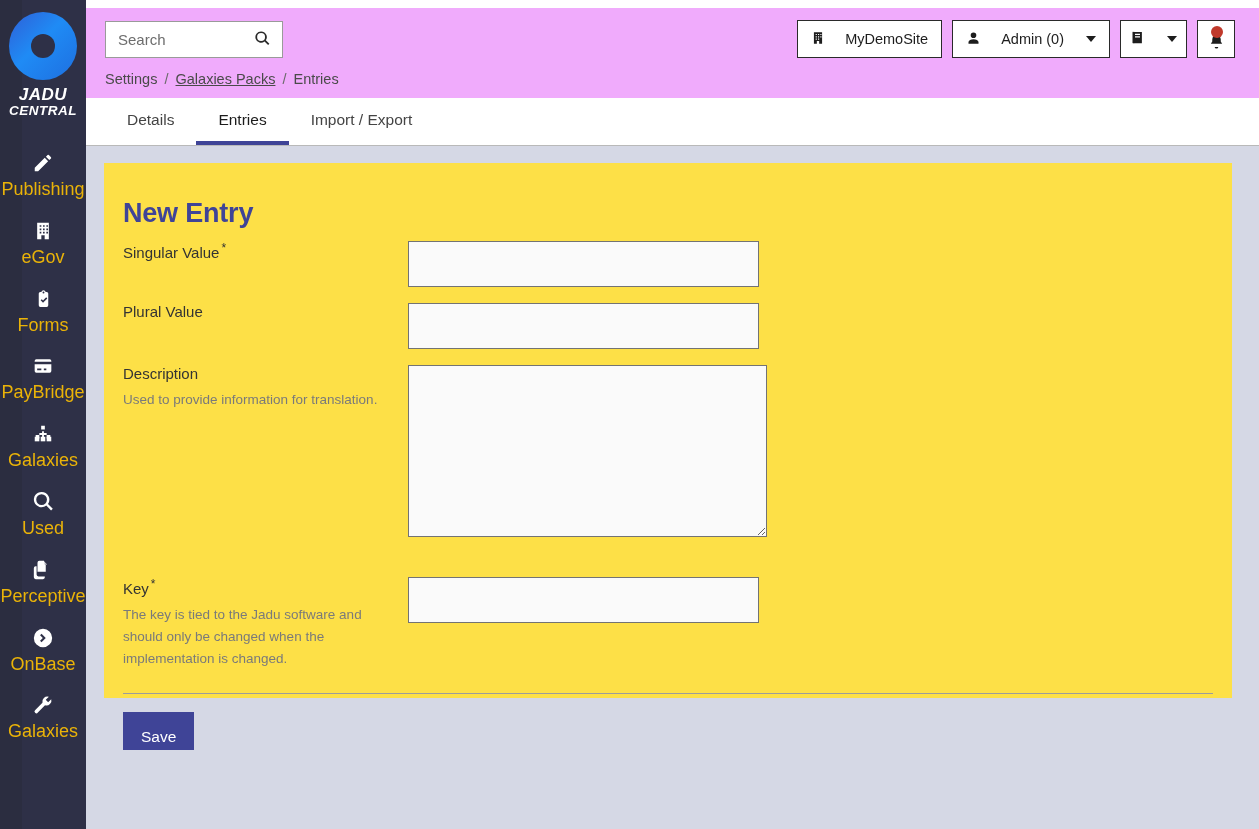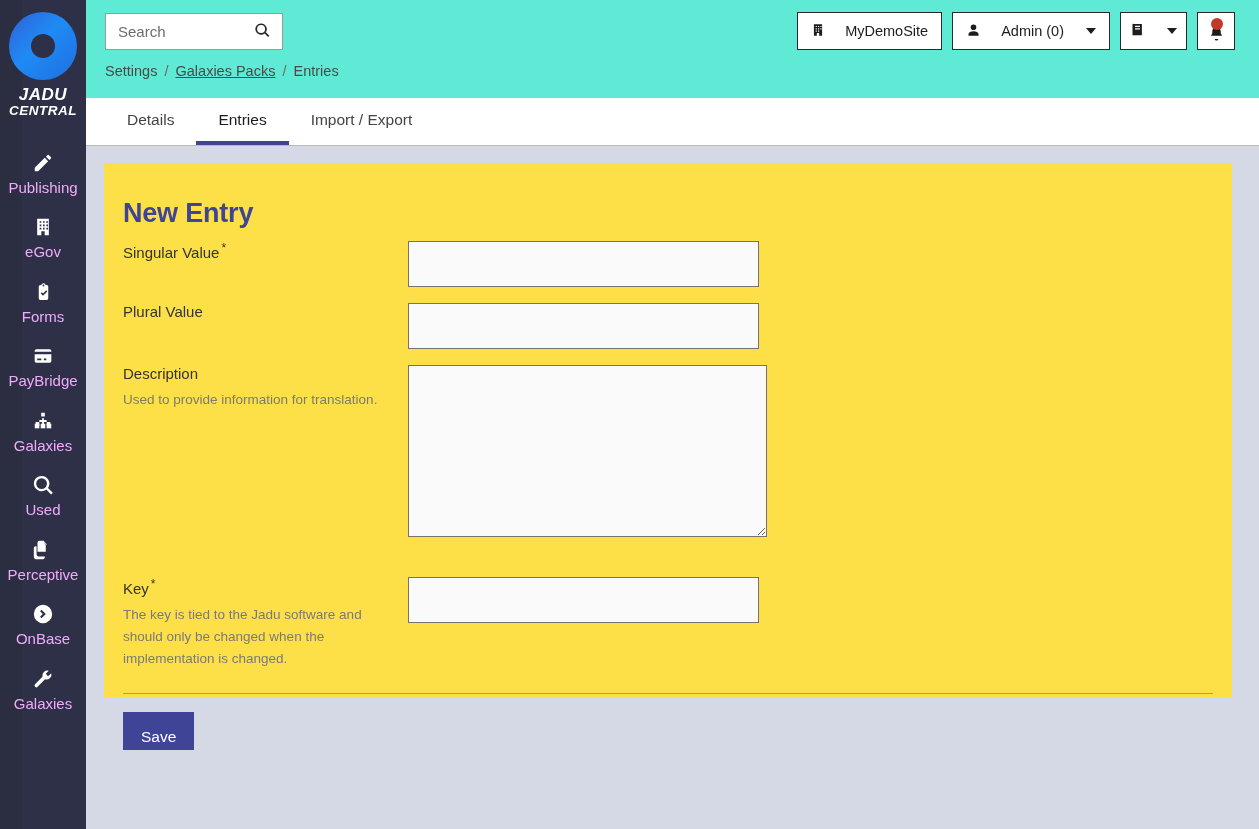--- a/index.html
+++ b/index.html
@@ -85,33 +85,33 @@
     text-decoration: none;
   }
   .nav-icon {
     height: 26px;
     display: flex; align-items: center; justify-content: center;
     color: #ffffff;
   }
   .nav-icon svg { display:block; fill: #ffffff; }
   .nav-label {
     margin-top: 4px;
-    font-size: 15px;
-    color: #f0abfc;
+    font-size: 18px;
+    color: #eab308;
     text-align: center;
     line-height: 1.1;
   }
 
   
   .topbar {
     position: absolute;
-    left: 86px; top: 0;
+    left: 86px; top: 8px;
     width: 1173px;
     height: 98px;
-    background: #5eead4;
+    background: #f0abfc;
   }
   .search-wrap {
     position: absolute;
     left: 19px; top: 13px;
     width: 178px; height: 37px;
     border: 1px solid #9a9a9a;
     background: #ffffff;
     display: flex;
     align-items: center;
   }

